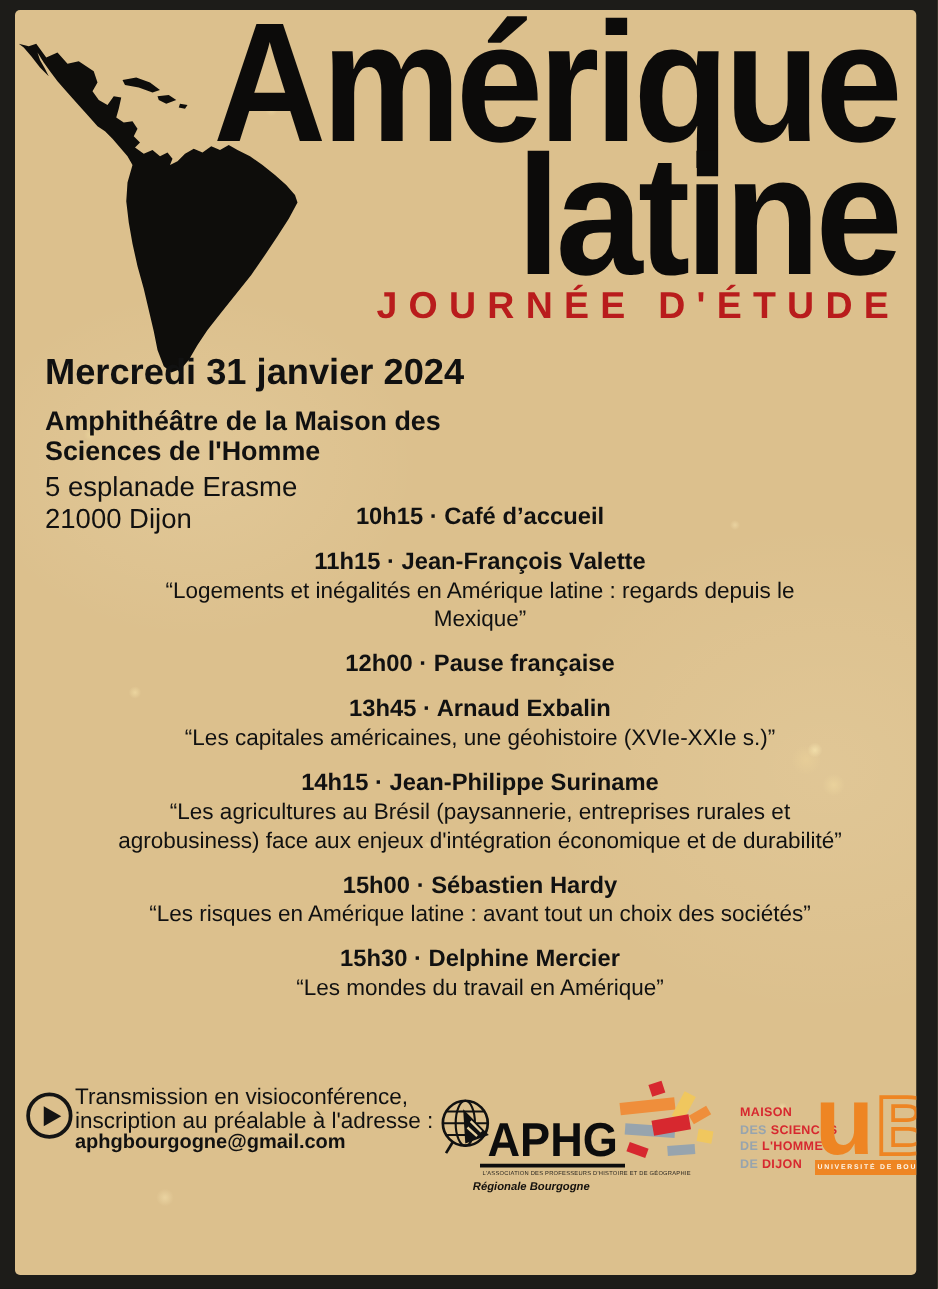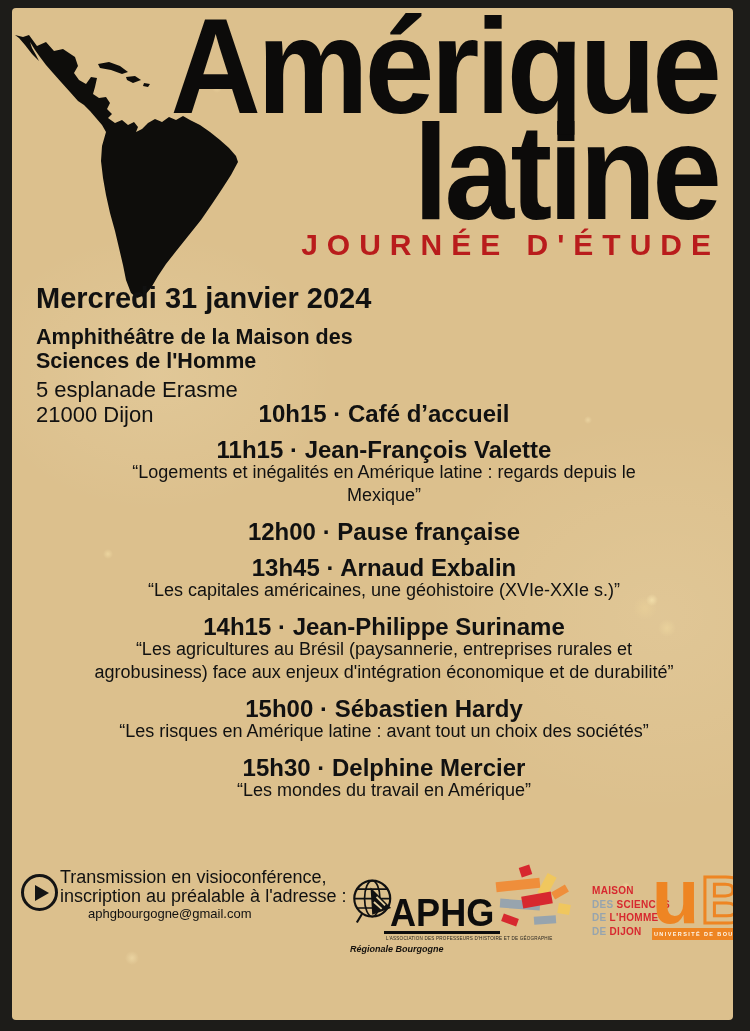--- a/index.html
+++ b/index.html
@@ -49,47 +49,47 @@
     letter-spacing:9px; color:#b91c1c; white-space:nowrap;
   }
 
   .event-info { position:absolute; left:24px; top:274px; }
   .event-date { font-size:29px; font-weight:700; margin-bottom:10px; }
   .event-venue { font-size:21.5px; font-weight:700; line-height:24px; }
   .event-address { font-size:22px; font-weight:400; line-height:25px; margin-top:4px; }
 
   .schedule { position:absolute; left:22px; top:394px; width:700px; text-align:center; }
   .sch-item { margin-bottom:13px; }
-  .sch-head { font-size:24px; font-weight:700; line-height:23px; }
+  .sch-head { font-size:19px; font-weight:700; line-height:23px; }
   .sch-talk { font-size:18px; font-weight:400; line-height:23px; max-width:580px; margin:0 auto; }
 
   .footer { position:absolute; left:0; bottom:0; width:100%; height:80px; }
   .play-icon {
     position:absolute; left:9px; top:-66px; width:37px; height:37px;
     border:3.5px solid #141414; border-radius:50%;
     display:flex; align-items:center; justify-content:center;
   }
   .play-icon::after {
     content:""; width:0; height:0; margin-left:4px;
     border-left:14px solid #141414;
     border-top:8px solid transparent; border-bottom:8px solid transparent;
   }
   .footer-text { position:absolute; left:48px; top:-72px; font-size:18px; line-height:18.5px; }
-  .footer-text .bold { font-weight:400; font-size:13px;margin-left:28px; }
+  .footer-text .bold { font-weight:700; font-size:16px; }
 
   
   .aphg { position:absolute; left:338px; top:-66px; width:150px; }
   .aphg-top { display:flex; align-items:flex-end; }
   .aphg-acronym {
     font-size:38px; font-weight:700; letter-spacing:0px; color:#0d0d0d;
     line-height:0.9; margin-left:-6px; transform:scaleX(0.95); transform-origin:0 100%;
   }
   .aphg-rule { border-top:3.5px solid #0d0d0d; margin-top:1px; margin-left:34px; }
   .aphg-tagline { font-size:4.6px; letter-spacing:.2px; color:#2a2620; margin-left:36px; margin-top:2px; white-space:nowrap; }
-  .aphg-region { font-size:9px; font-weight:700; font-style:italic; color:#14110d; text-align:left; margin-top:3px; }
+  .aphg-region { font-size:9px; font-weight:700; font-style:italic; color:#14110d; text-align:center; margin-top:3px; }
 
   
   .msh { position:absolute; left:482px; top:-76px; width:210px; display:flex; }
   .msh-shapes { position:relative; width:90px; height:72px; }
   .msh-shapes div { position:absolute; }
   .msh-text { margin-left:8px; padding-top:20px; }
   .msh-line { font-size:10px; font-weight:700; line-height:13.5px; letter-spacing:.3px; white-space:nowrap; }
 
   
   .ub { position:absolute; left:640px; top:-72px; width:96px; }

